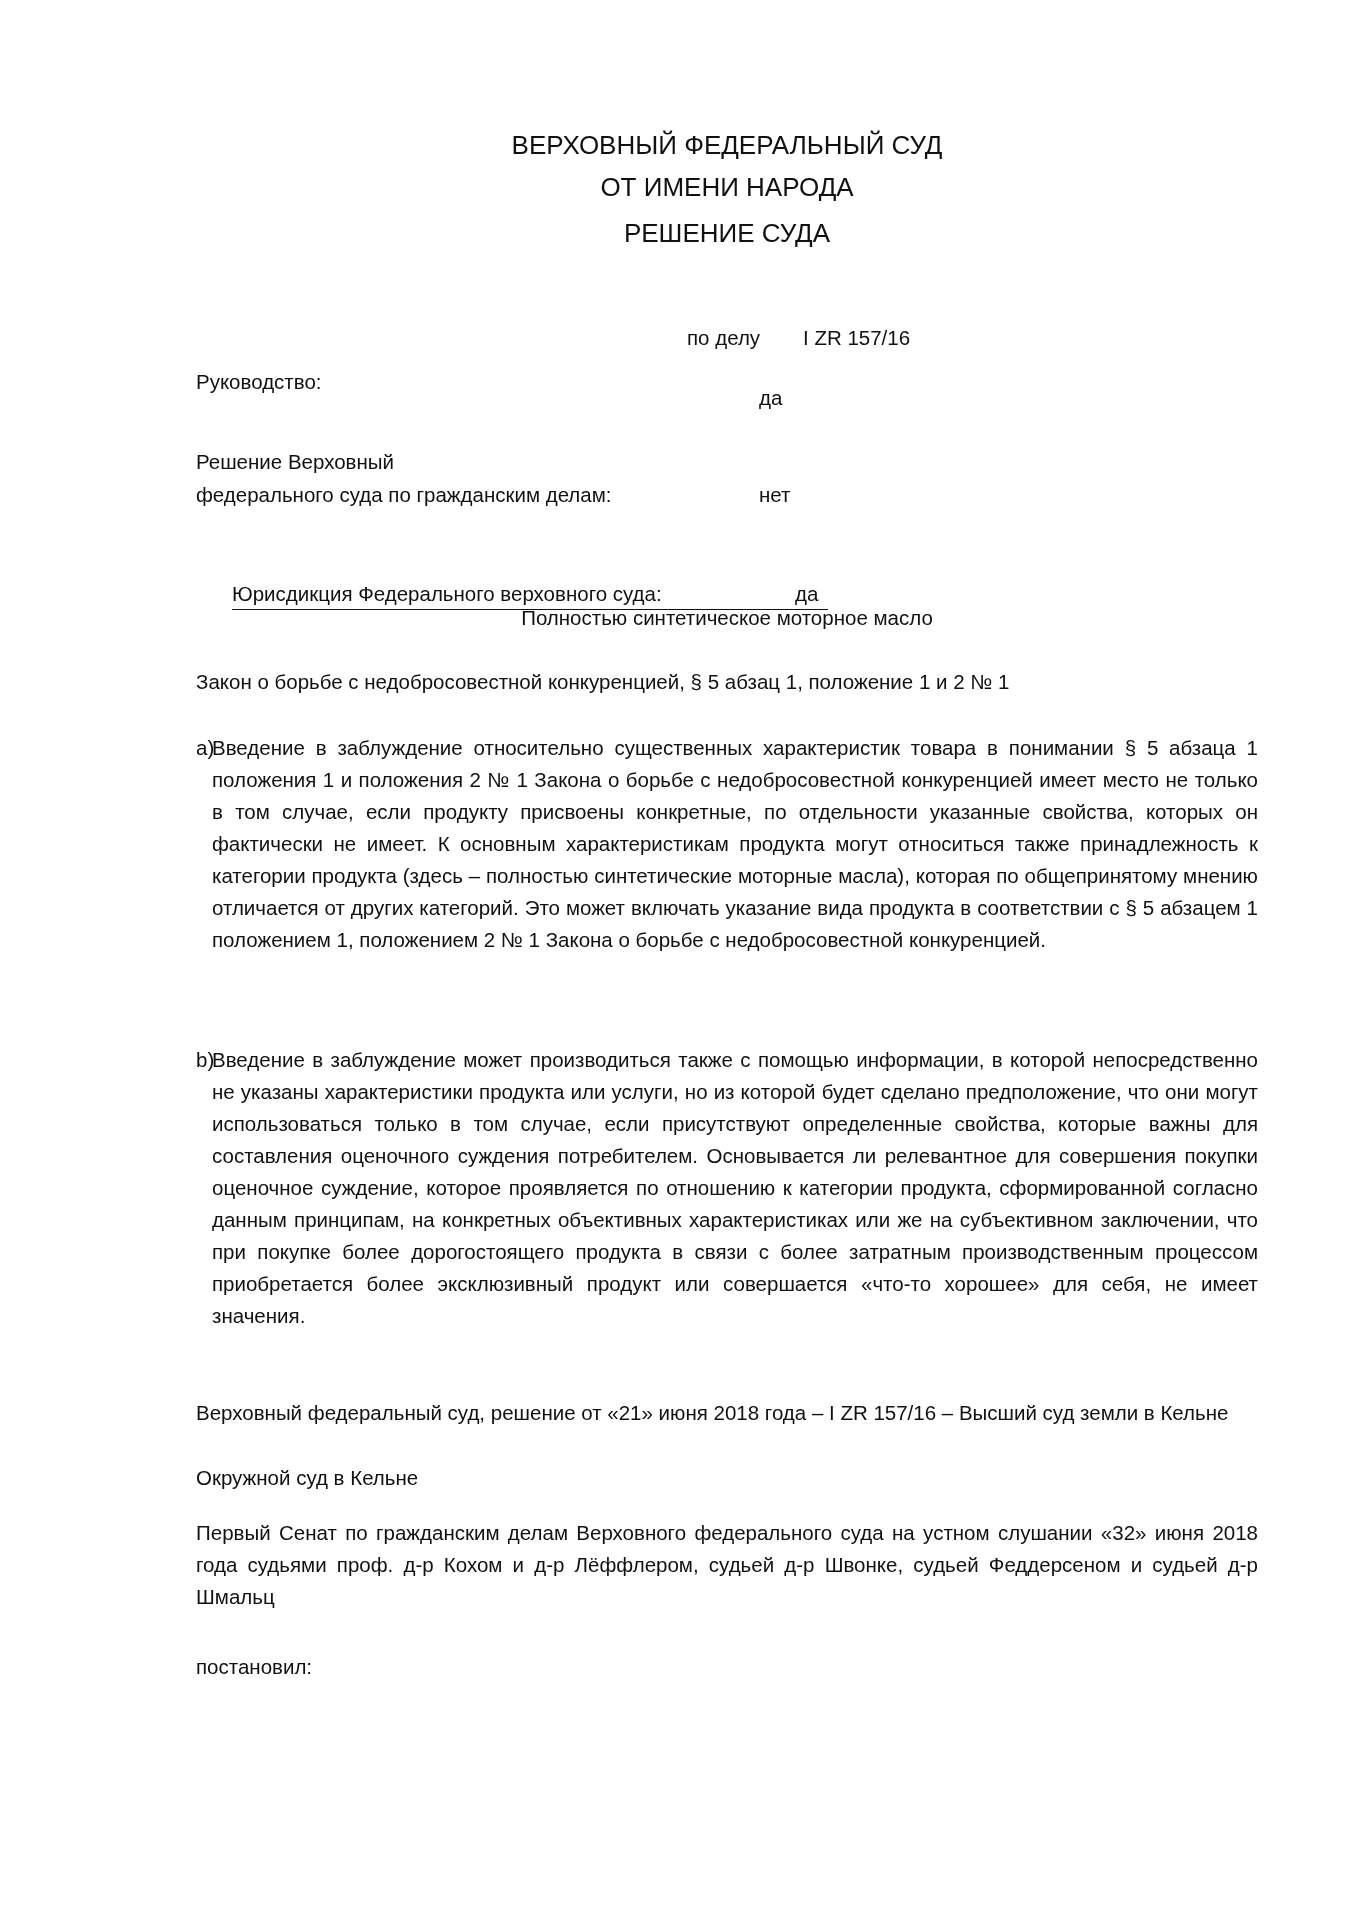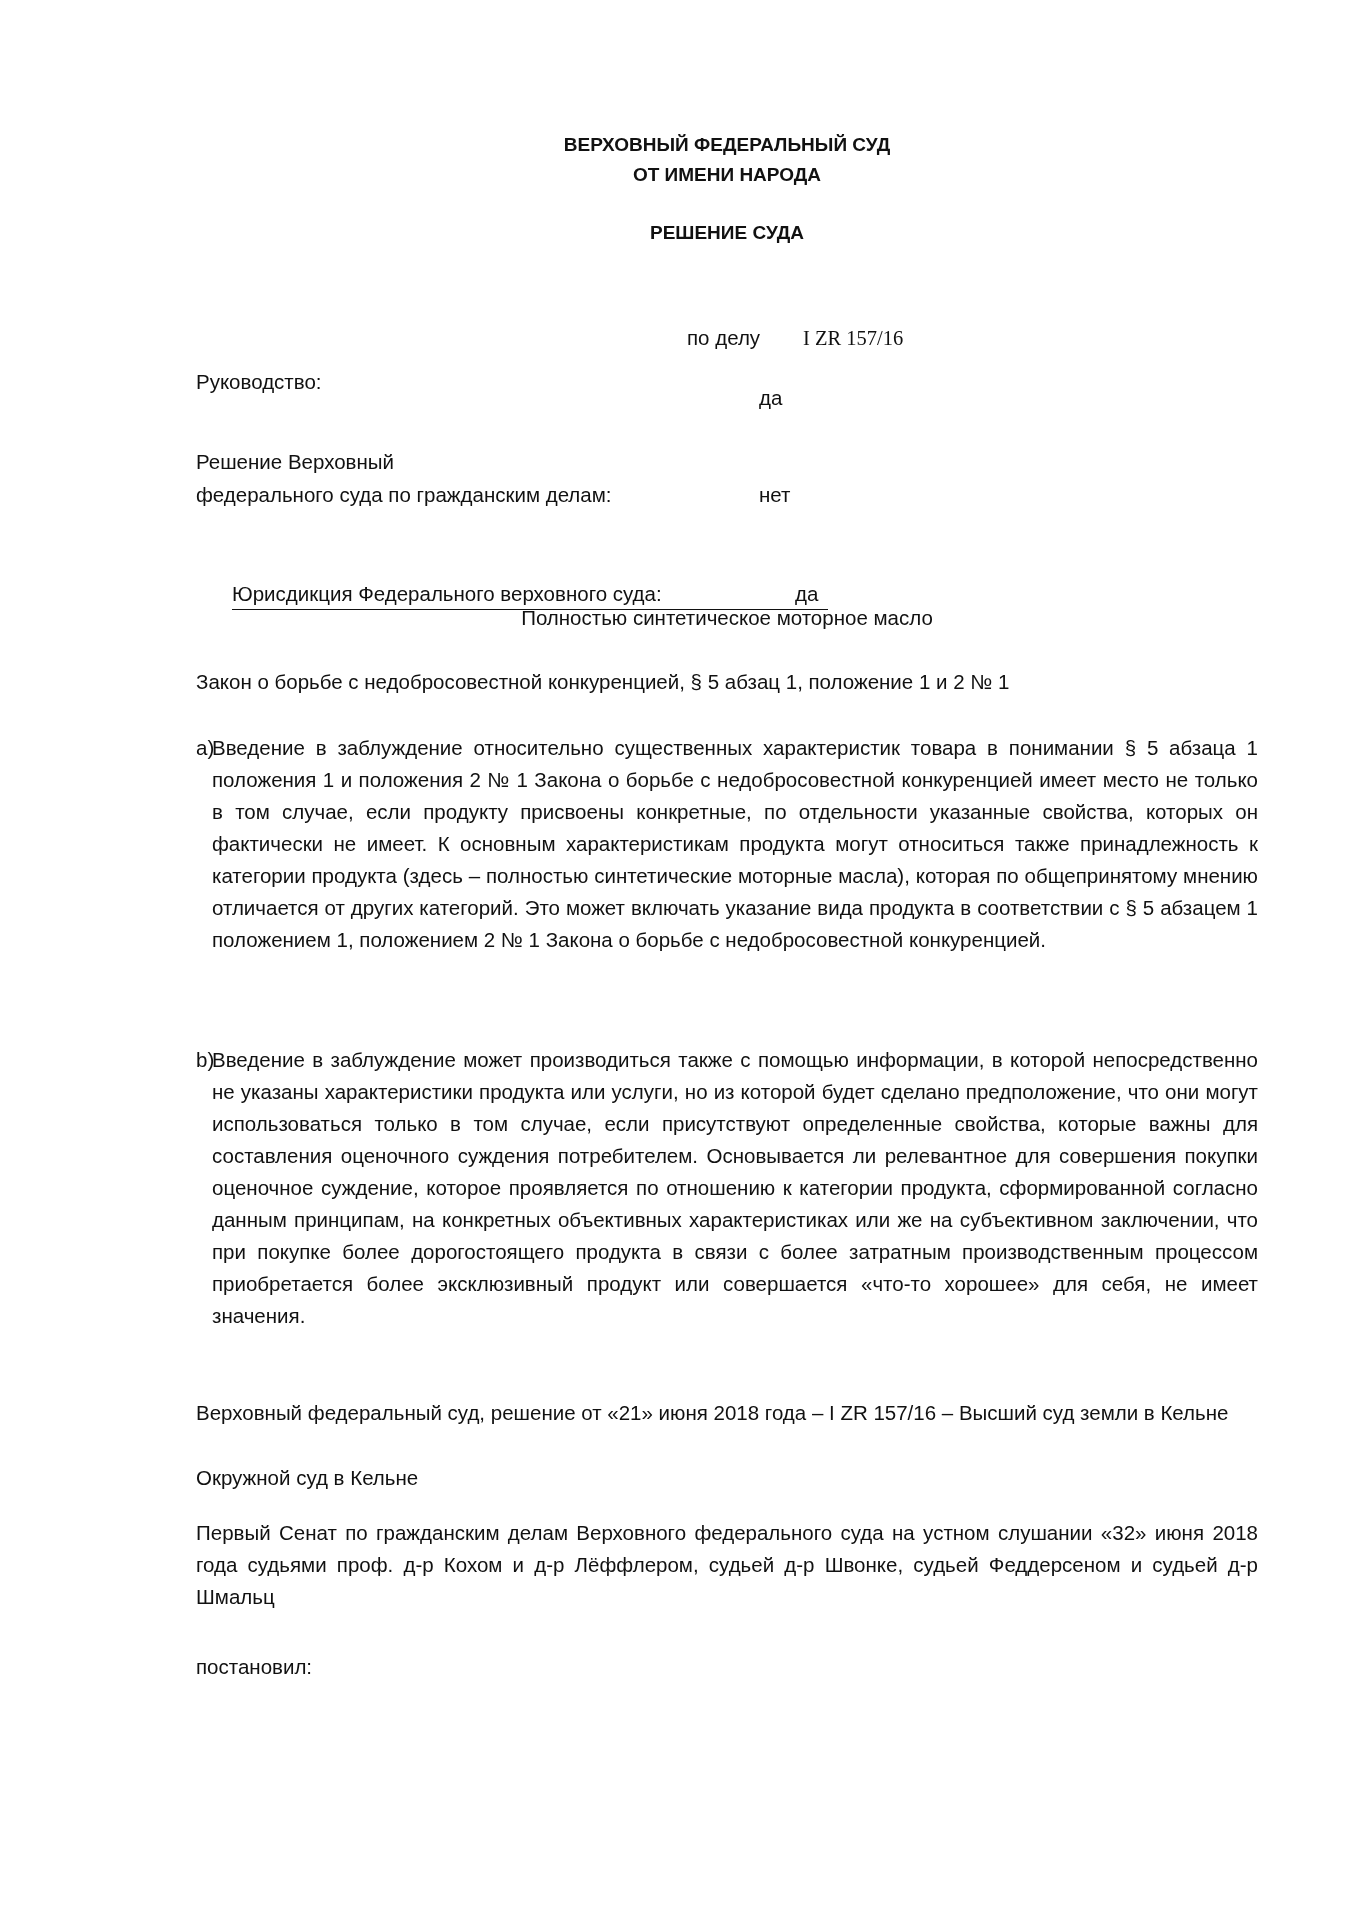--- a/index.html
+++ b/index.html
@@ -21,21 +21,21 @@
       white-space: nowrap;
       line-height: 32px;
       height: 32px;
       text-align: right;
     }
     .center {
       left: 196px;
       width: 1062px;
       text-align: center;
     }
-    .bold { font-weight: bold; font-size: 19px; }
+    .bold { font-weight: normal; font-size: 26px; }
     .left { left: 196px; }
     .justify-block {
       position: absolute;
       left: 196px;
       width: 1062px;
       line-height: 32px;
       text-align: justify;
     }
     .item {
       position: absolute;
@@ -72,25 +72,25 @@
     .underlined-row .value {
       position: absolute;
       left: 563px;
       top: 0;
     }
   </style>
 </head>
 <body>
 
 <div class="line center bold" style="top:129px;">ВЕРХОВНЫЙ ФЕДЕРАЛЬНЫЙ СУД</div>
-<div class="line center bold" style="top:159px;">ОТ ИМЕНИ НАРОДА</div>
+<div class="line center bold" style="top:171px;">ОТ ИМЕНИ НАРОДА</div>
 <div class="line center bold" style="top:217px;">РЕШЕНИЕ СУДА</div>
 
 <div class="line" style="top:322px; left:687px;">по делу</div>
-<div class="line" style="top:322px; left:803px;font-family:Liberation Serif, serif;">I ZR 157/16</div>
+<div class="line" style="top:322px; left:803px;">I ZR 157/16</div>
 
 <div class="line left" style="top:366px;">Руководство:</div>
 <div class="line" style="top:382px; left:759px;">да</div>
 
 <div class="line left" style="top:446px;">Решение Верховный</div>
 <div class="line left" style="top:479px;">федерального суда по гражданским делам:</div>
 <div class="line" style="top:479px; left:759px;">нет</div>
 
 <div class="underlined-row">
   <span>Юрисдикция Федерального верховного суда:</span>

